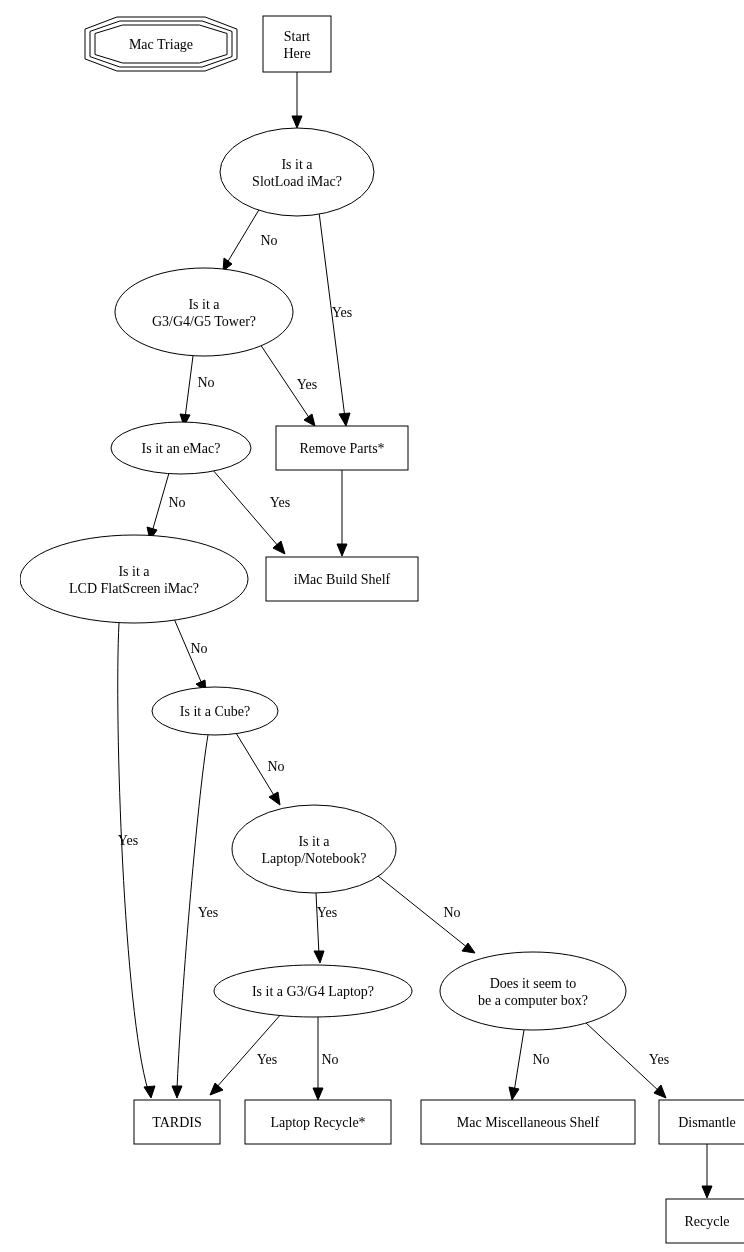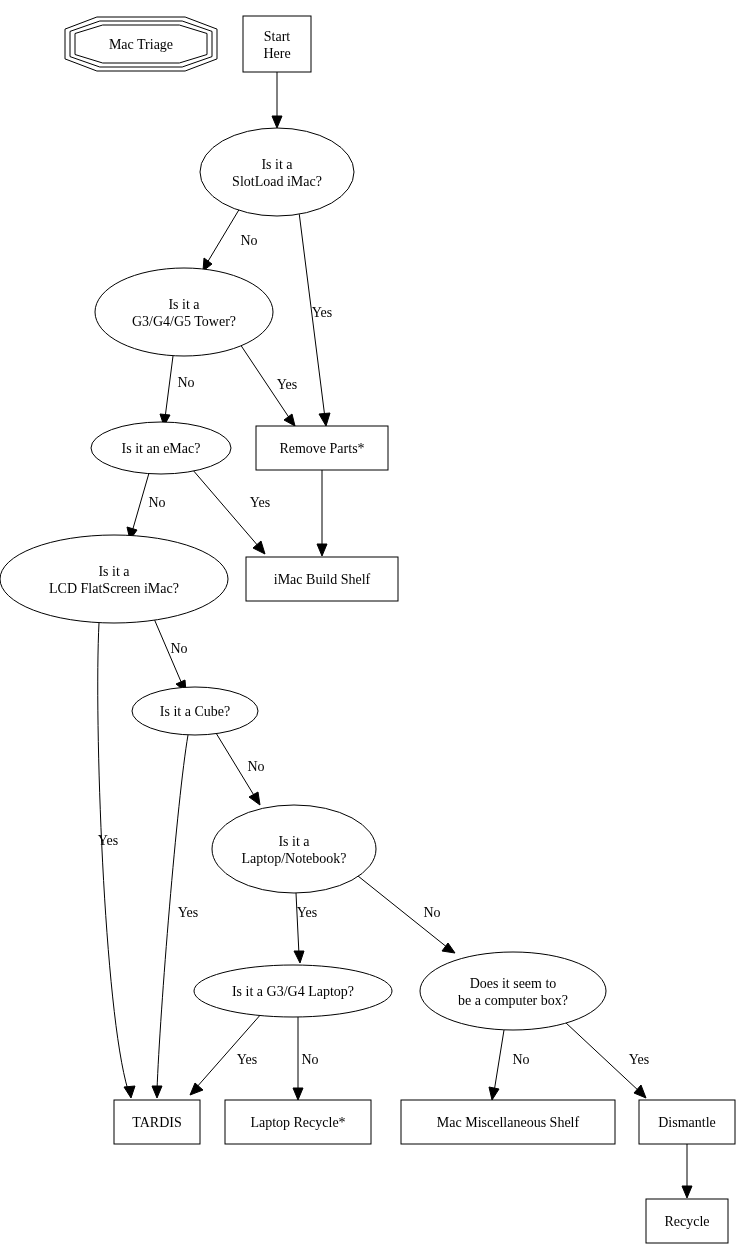--- a/index.html
+++ b/index.html
@@ -11,20 +11,21 @@
     width: 744px;
     height: 1252px;
     font-family: "Liberation Serif", serif;
     color: #000000;
     overflow: hidden;
   }
   #diagram {
     position: relative;
     width: 592px;
     height: 1252px;
+    margin-left: 20px;
   }
   svg.layer {
     position: absolute;
     left: 0;
     top: 0;
     width: 744px;
     height: 1252px;
   }
   .node-label {
     font-family: "Liberation Serif", serif;

